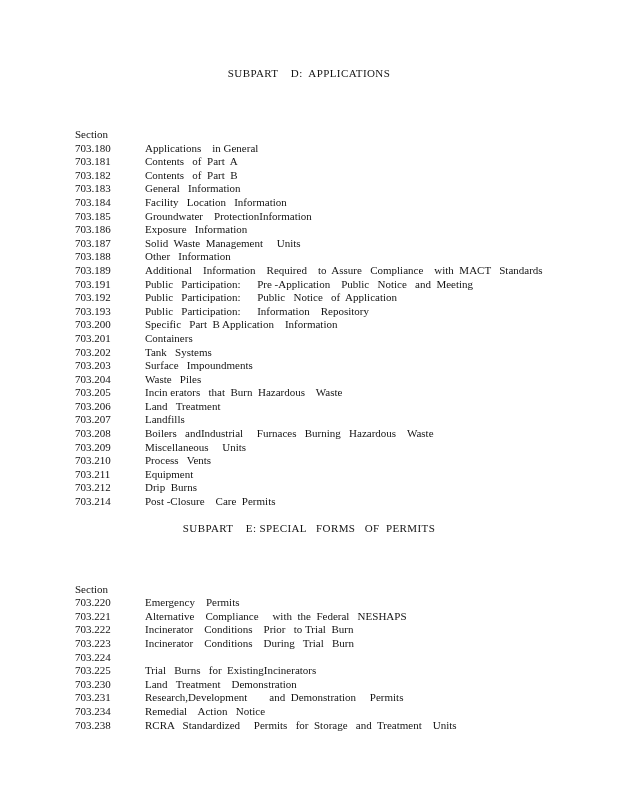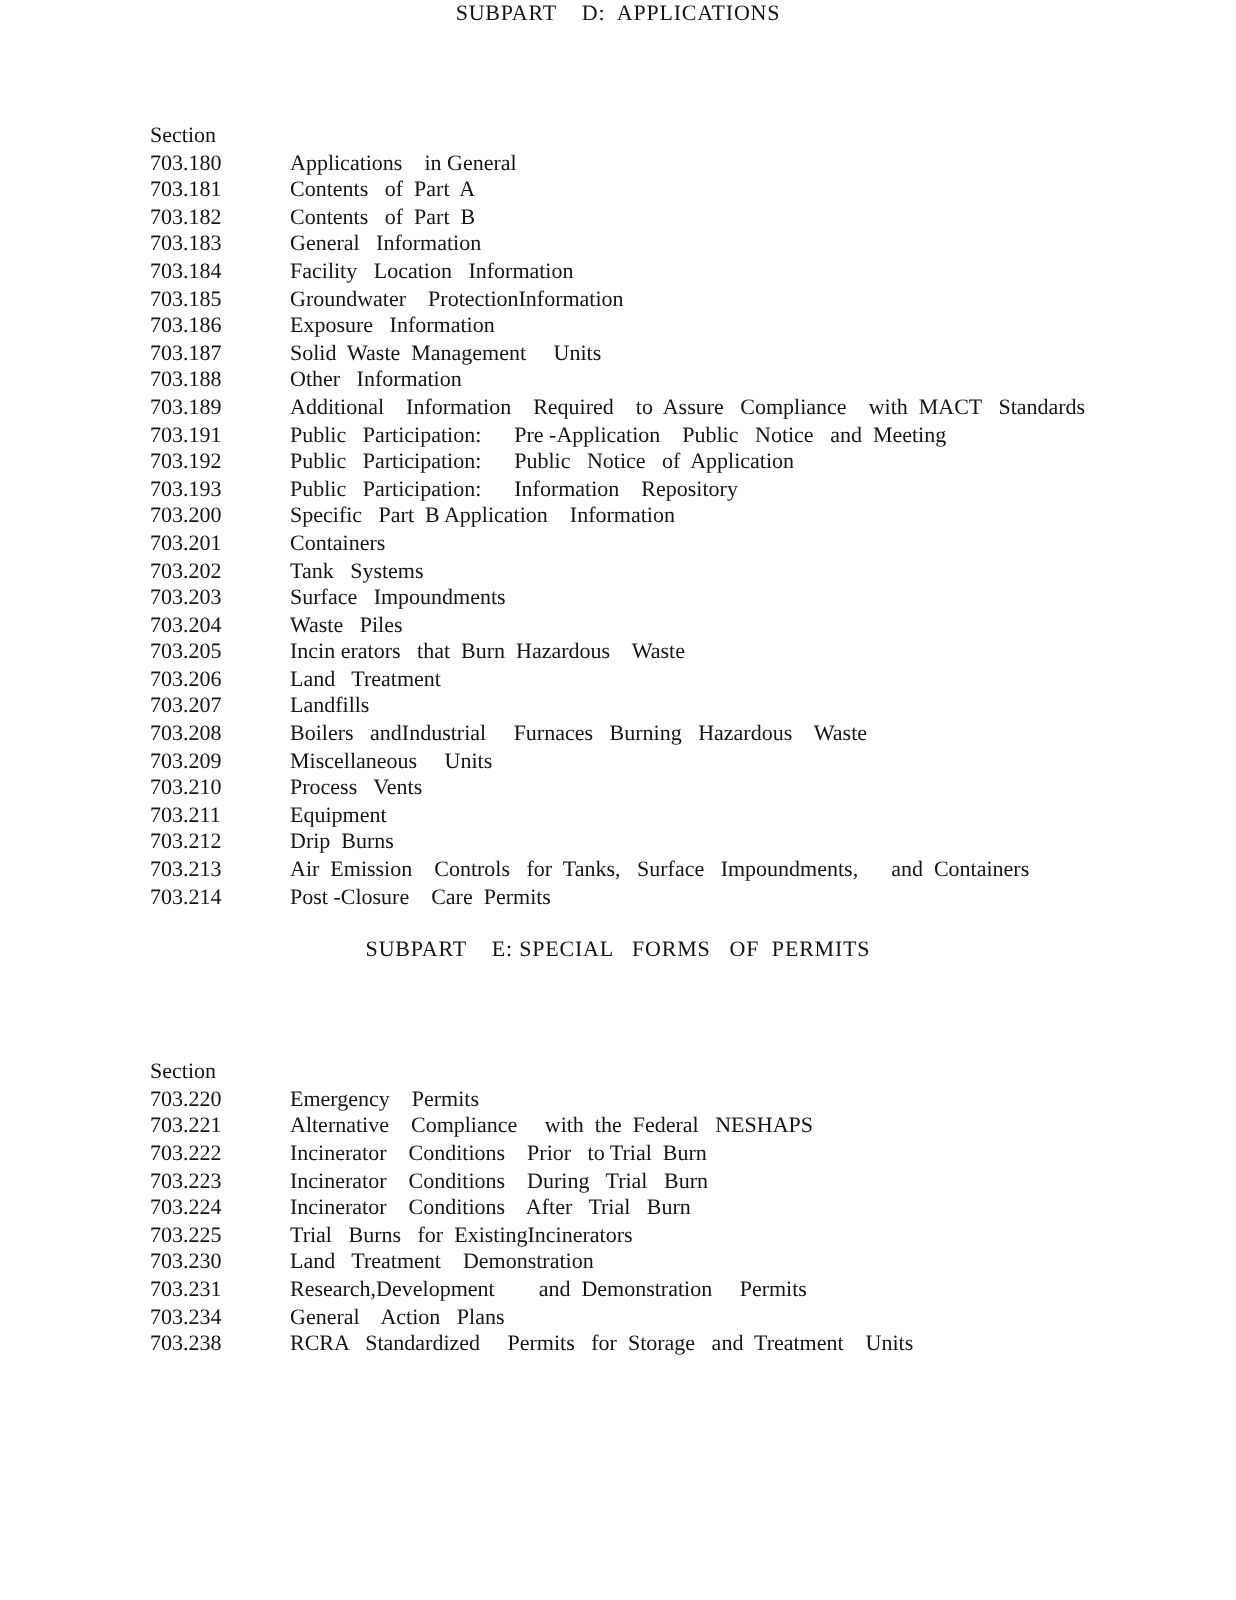--- a/index.html
+++ b/index.html
@@ -1,20 +1,21 @@
 <!DOCTYPE html>
 <html><head>
 <meta charset="utf-8">
 <style>
   html,body{margin:0;padding:0;background:#ffffff;}
   .page{
     width:618px;height:800px;background:#ffffff;
     font-family:"Liberation Serif",serif;
     font-size:11px;color:#141414;
     box-sizing:border-box;
+    padding-top:66px;
     overflow:hidden;
   }
   .heading{
     text-align:center;
     white-space:pre;
     letter-spacing:0.4px;
     line-height:14px;
     margin-bottom:13px;
   }
   .heading.second{margin-top:12px;}
@@ -132,24 +133,20 @@
         </div>
         <div class="row">
           <span class="num">703.211</span>
           <span class="ttl">Equipment</span>
         </div>
         <div class="row">
           <span class="num">703.212</span>
           <span class="ttl">Drip  Burns</span>
         </div>
         <div class="row">
-          <span class="num">703.213</span>
-          <span class="ttl">Air  Emission    Controls   for  Tanks,   Surface   Impoundments,      and  Containers</span>
-        </div>
-        <div class="row">
           <span class="num">703.214</span>
           <span class="ttl">Post -Closure    Care  Permits</span>
         </div>
       </div>
   </div>
 
   <div class="heading second">SUBPART    E: SPECIAL   FORMS   OF  PERMITS</div>
 
   <div class="block">
     <div class="section-label">Section</div>
@@ -165,37 +162,36 @@
         <div class="row">
           <span class="num">703.222</span>
           <span class="ttl">Incinerator    Conditions    Prior   to Trial  Burn</span>
         </div>
         <div class="row">
           <span class="num">703.223</span>
           <span class="ttl">Incinerator    Conditions    During   Trial   Burn</span>
         </div>
         <div class="row">
           <span class="num">703.224</span>
-          <span class="ttl">Incinerator    Conditions    After   Trial   Burn</span>
         </div>
         <div class="row">
           <span class="num">703.225</span>
           <span class="ttl">Trial   Burns   for  ExistingIncinerators</span>
         </div>
         <div class="row">
           <span class="num">703.230</span>
           <span class="ttl">Land   Treatment    Demonstration</span>
         </div>
         <div class="row">
           <span class="num">703.231</span>
           <span class="ttl">Research,Development        and  Demonstration     Permits</span>
         </div>
         <div class="row">
           <span class="num">703.234</span>
-          <span class="ttl">General    Action   Plans</span>
+          <span class="ttl">Remedial    Action   Notice</span>
         </div>
         <div class="row">
           <span class="num">703.238</span>
           <span class="ttl">RCRA   Standardized     Permits   for  Storage   and  Treatment    Units</span>
         </div>
       </div>
   </div>
 
 </div>
 

